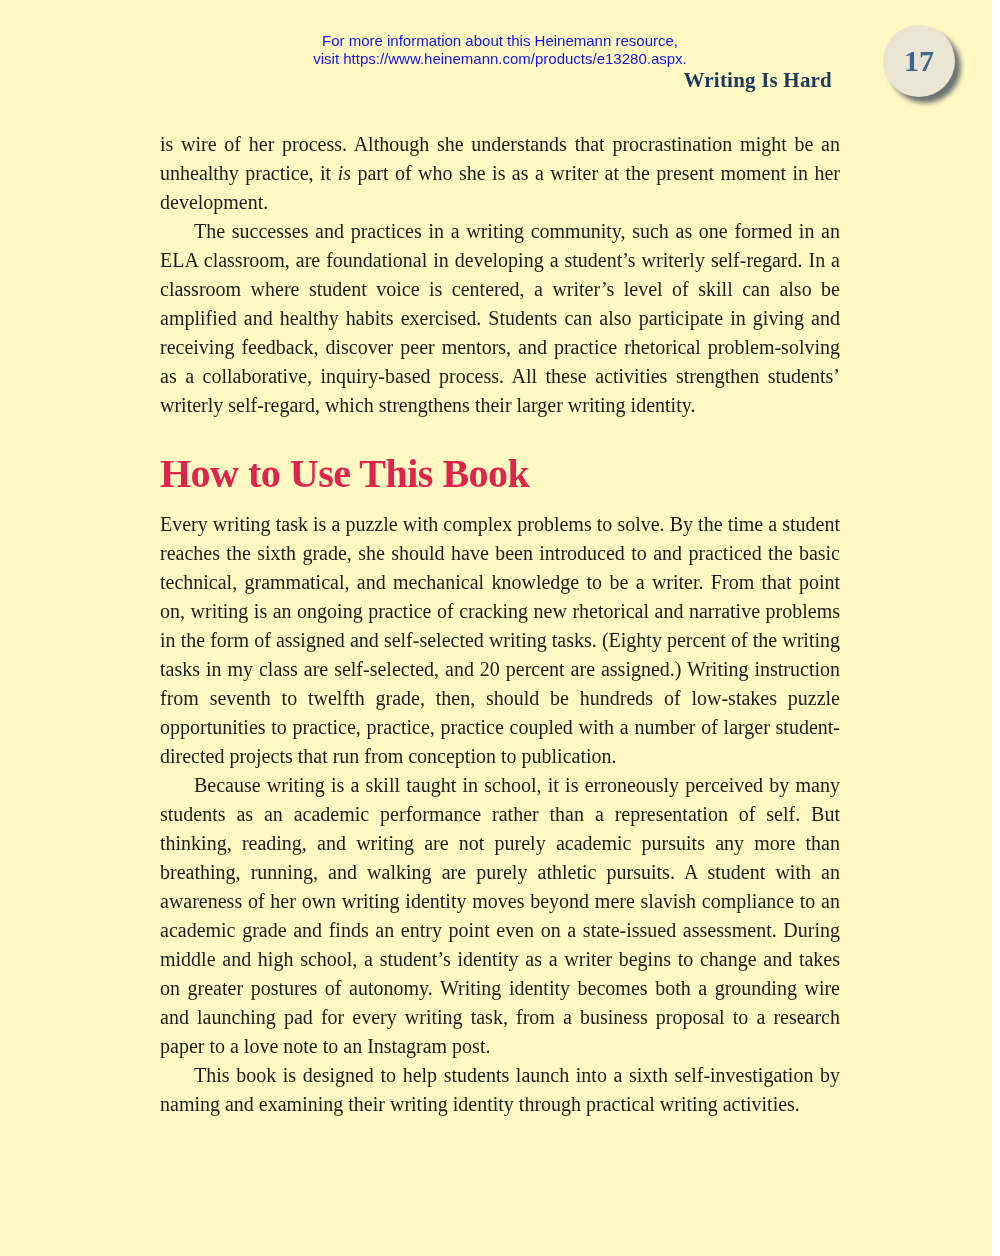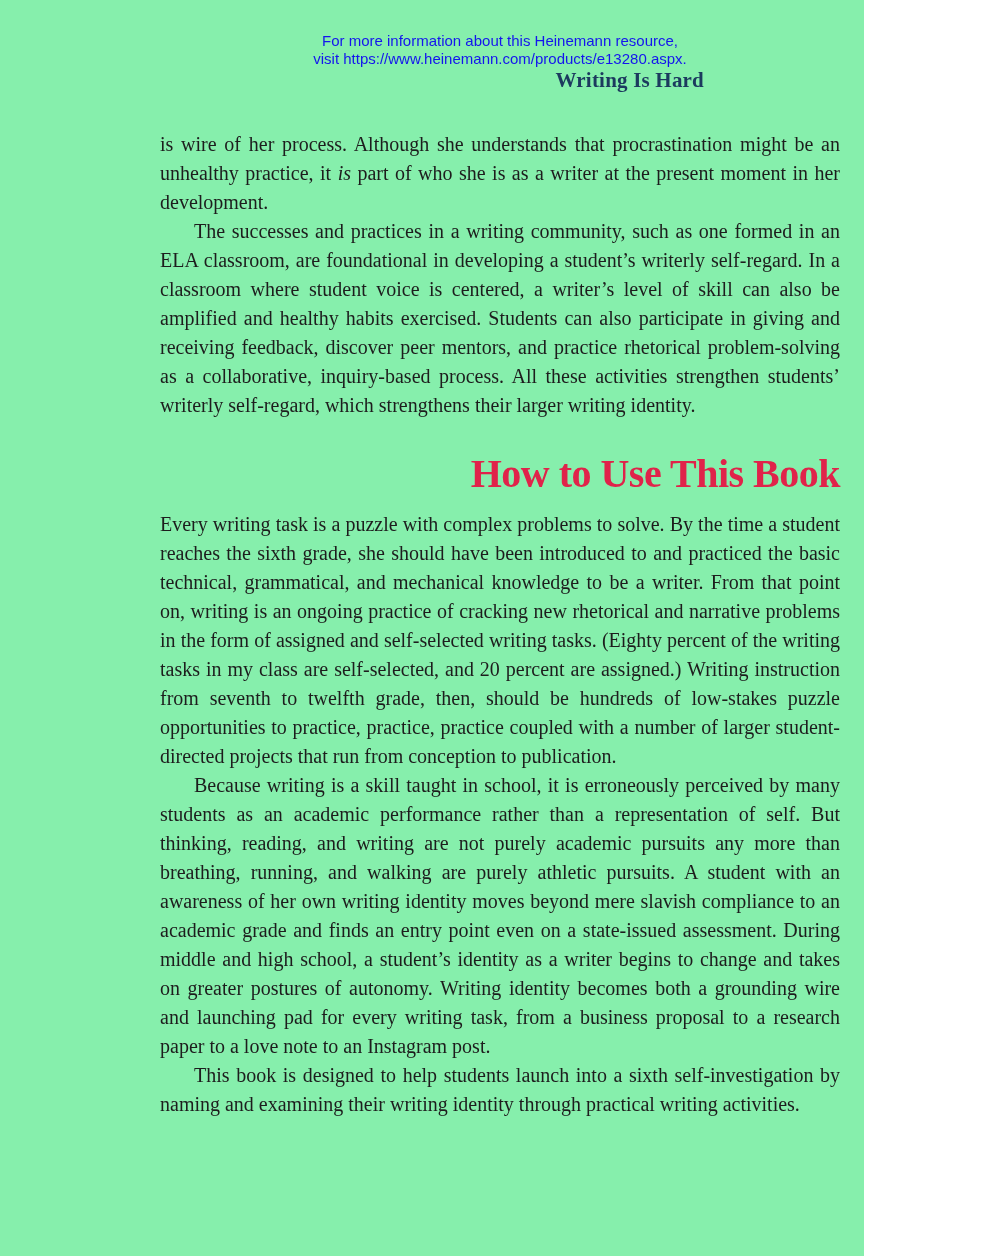--- a/index.html
+++ b/index.html
@@ -1,21 +1,21 @@
 <!DOCTYPE html>
 <html><head>
 <meta charset="utf-8">
 <style>
   * { box-sizing: border-box; }
   html, body { margin: 0; padding: 0; background: #ffffff; }
   .page {
     position: relative;
-    width: 864px;
+    width: 992px;
     height: 1256px;
-    background: #86efac;
+    background: #fef9c3;
     font-family: "Liberation Serif", serif;
     overflow: hidden;
   }
   .resource-note {
     position: absolute;
     top: 32px;
     left: 0;
     width: 1000px;
     text-align: center;
     font-family: "Liberation Sans", sans-serif;
@@ -65,21 +65,21 @@
   }
   .page-body p { margin: 0; }
   .page-body p.indent { text-indent: 34px; }
   .section-heading {
     margin: 31px 0 13px 0;
     font-size: 40px;
     line-height: 46px;
     font-weight: 700;
     letter-spacing: -0.5px;
     color: #e0234a;
-    text-align: right;
+    text-align: left;
   }
   .italic { font-style: italic; font-family: Liberation Serif, serif; }
 </style>
 </head>
 <body>
 
 <div class="page">
 
   <div class="resource-note">
     <span>For more information about this Heinemann resource,</span>

